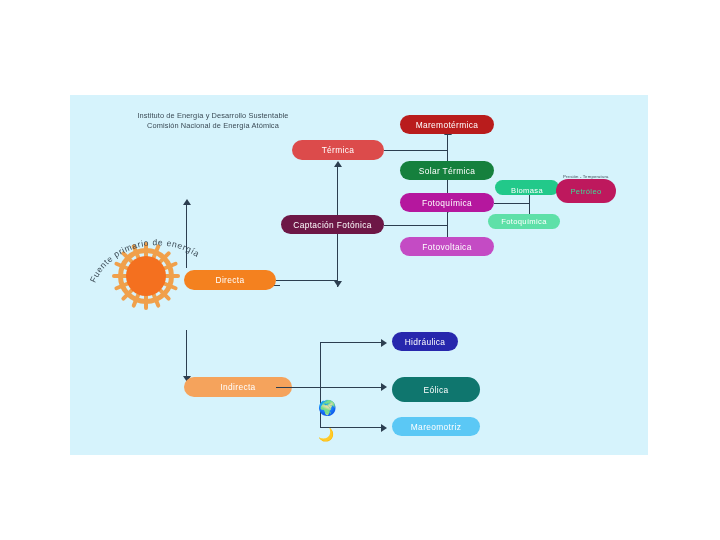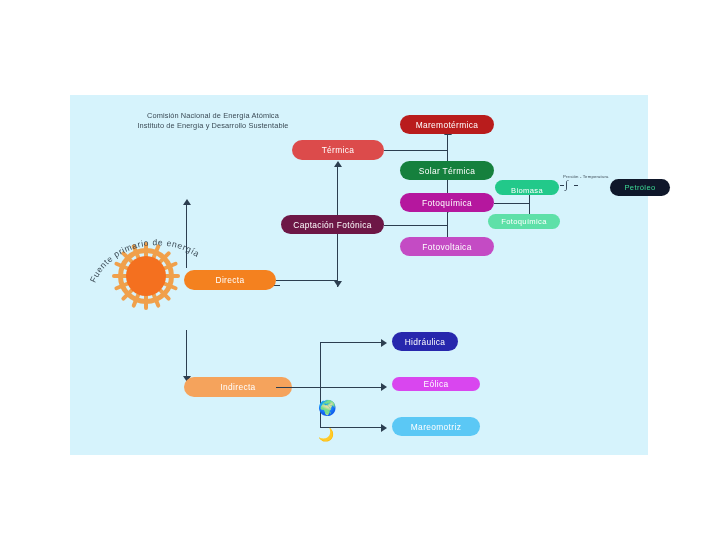--- a/index.html
+++ b/index.html
@@ -59,22 +59,22 @@
   #pt-label{position:absolute;font-size:4.3px;color:#3b4a55;white-space:nowrap;letter-spacing:.15px;}
   #pt-integral{position:absolute;font-family:"Liberation Serif",serif;font-size:11px;color:#2c3e50;}
   #pt-tick-l,#pt-tick-r{position:absolute;background:#2c3e50;width:4px;height:1.2px;}
 </style>
 </head>
 <body>
 
 <div id="slide">
 
   <div class="org-heading">
+    <div>Instituto de Energía y Desarrollo Sustentable</div>
     <div>Comisión Nacional de Energía Atómica</div>
-    <div>Instituto de Energía y Desarrollo Sustentable</div>
   </div>
 
   <div id="sun-wrap">
     <div id="sun-rays">
         <div class="ray" style="transform: rotate(0deg);"></div>
         <div class="ray" style="transform: rotate(22.5deg);"></div>
         <div class="ray" style="transform: rotate(45deg);"></div>
         <div class="ray" style="transform: rotate(67.5deg);"></div>
         <div class="ray" style="transform: rotate(90deg);"></div>
         <div class="ray" style="transform: rotate(112.5deg);"></div>
@@ -152,21 +152,21 @@
   </div>
   <div class="pill small" style="left:418px;top:119px;width:72px;height:15px;background:#5ee0a8;">
     <span>Fotoquímica</span>
   </div>
 
   <div id="pt-label" style="left:493px;top:79px;">Presión - Temperatura</div>
   <div id="pt-tick-l" style="left:490px;top:90px;"></div>
   <div id="pt-integral" style="left:495px;top:83px;">∫</div>
   <div id="pt-tick-r" style="left:504px;top:90px;"></div>
 
-  <div class="pill small" style="left:540px;top:84px;width:60px;height:17px;background:#0f172a;color:#3ddc97;">
+  <div class="pill small" style="left:486px;top:84px;width:60px;height:24px;background:#be185d;color:#3ddc97;">
     <span>Petróleo</span>
   </div>
 
   <div class="pill" style="left:114px;top:282px;width:108px;height:20px;background:#f5a35c;">
     <span>Indirecta</span>
   </div>
 
   <div class="ln lnh" style="left:206px;top:291.5px;width:106px;"></div>
   <div class="ln lnv" style="left:250px;top:247px;height:86px;"></div>
 
@@ -174,21 +174,21 @@
   <div class="arrow ar-right" style="left:311px;top:243.7px;"></div>
 
   <div class="arrow ar-right" style="left:311px;top:288.2px;"></div>
 
   <div class="ln lnh" style="left:250px;top:332px;width:62px;"></div>
   <div class="arrow ar-right" style="left:311px;top:328.7px;"></div>
 
   <div class="pill" style="left:322px;top:237px;width:66px;height:19px;background:#2727ad;">
     <span>Hidráulica</span>
   </div>
-  <div class="pill" style="left:322px;top:282px;width:88px;height:14px;background:#d946ef;">
+  <div class="pill" style="left:322px;top:282px;width:88px;height:25px;background:#0f766e;">
     <span>Eólica</span>
   </div>
   <div class="pill" style="left:322px;top:322px;width:88px;height:19px;background:#5bc8f5;">
     <span>Mareomotriz</span>
   </div>
 
   <div class="emoji" style="left:248px;top:305px;">🌍</div>
   <div class="emoji" style="left:248px;top:333px;font-size:13px;color:#e8d67a;">🌙</div>
 
 </div>

